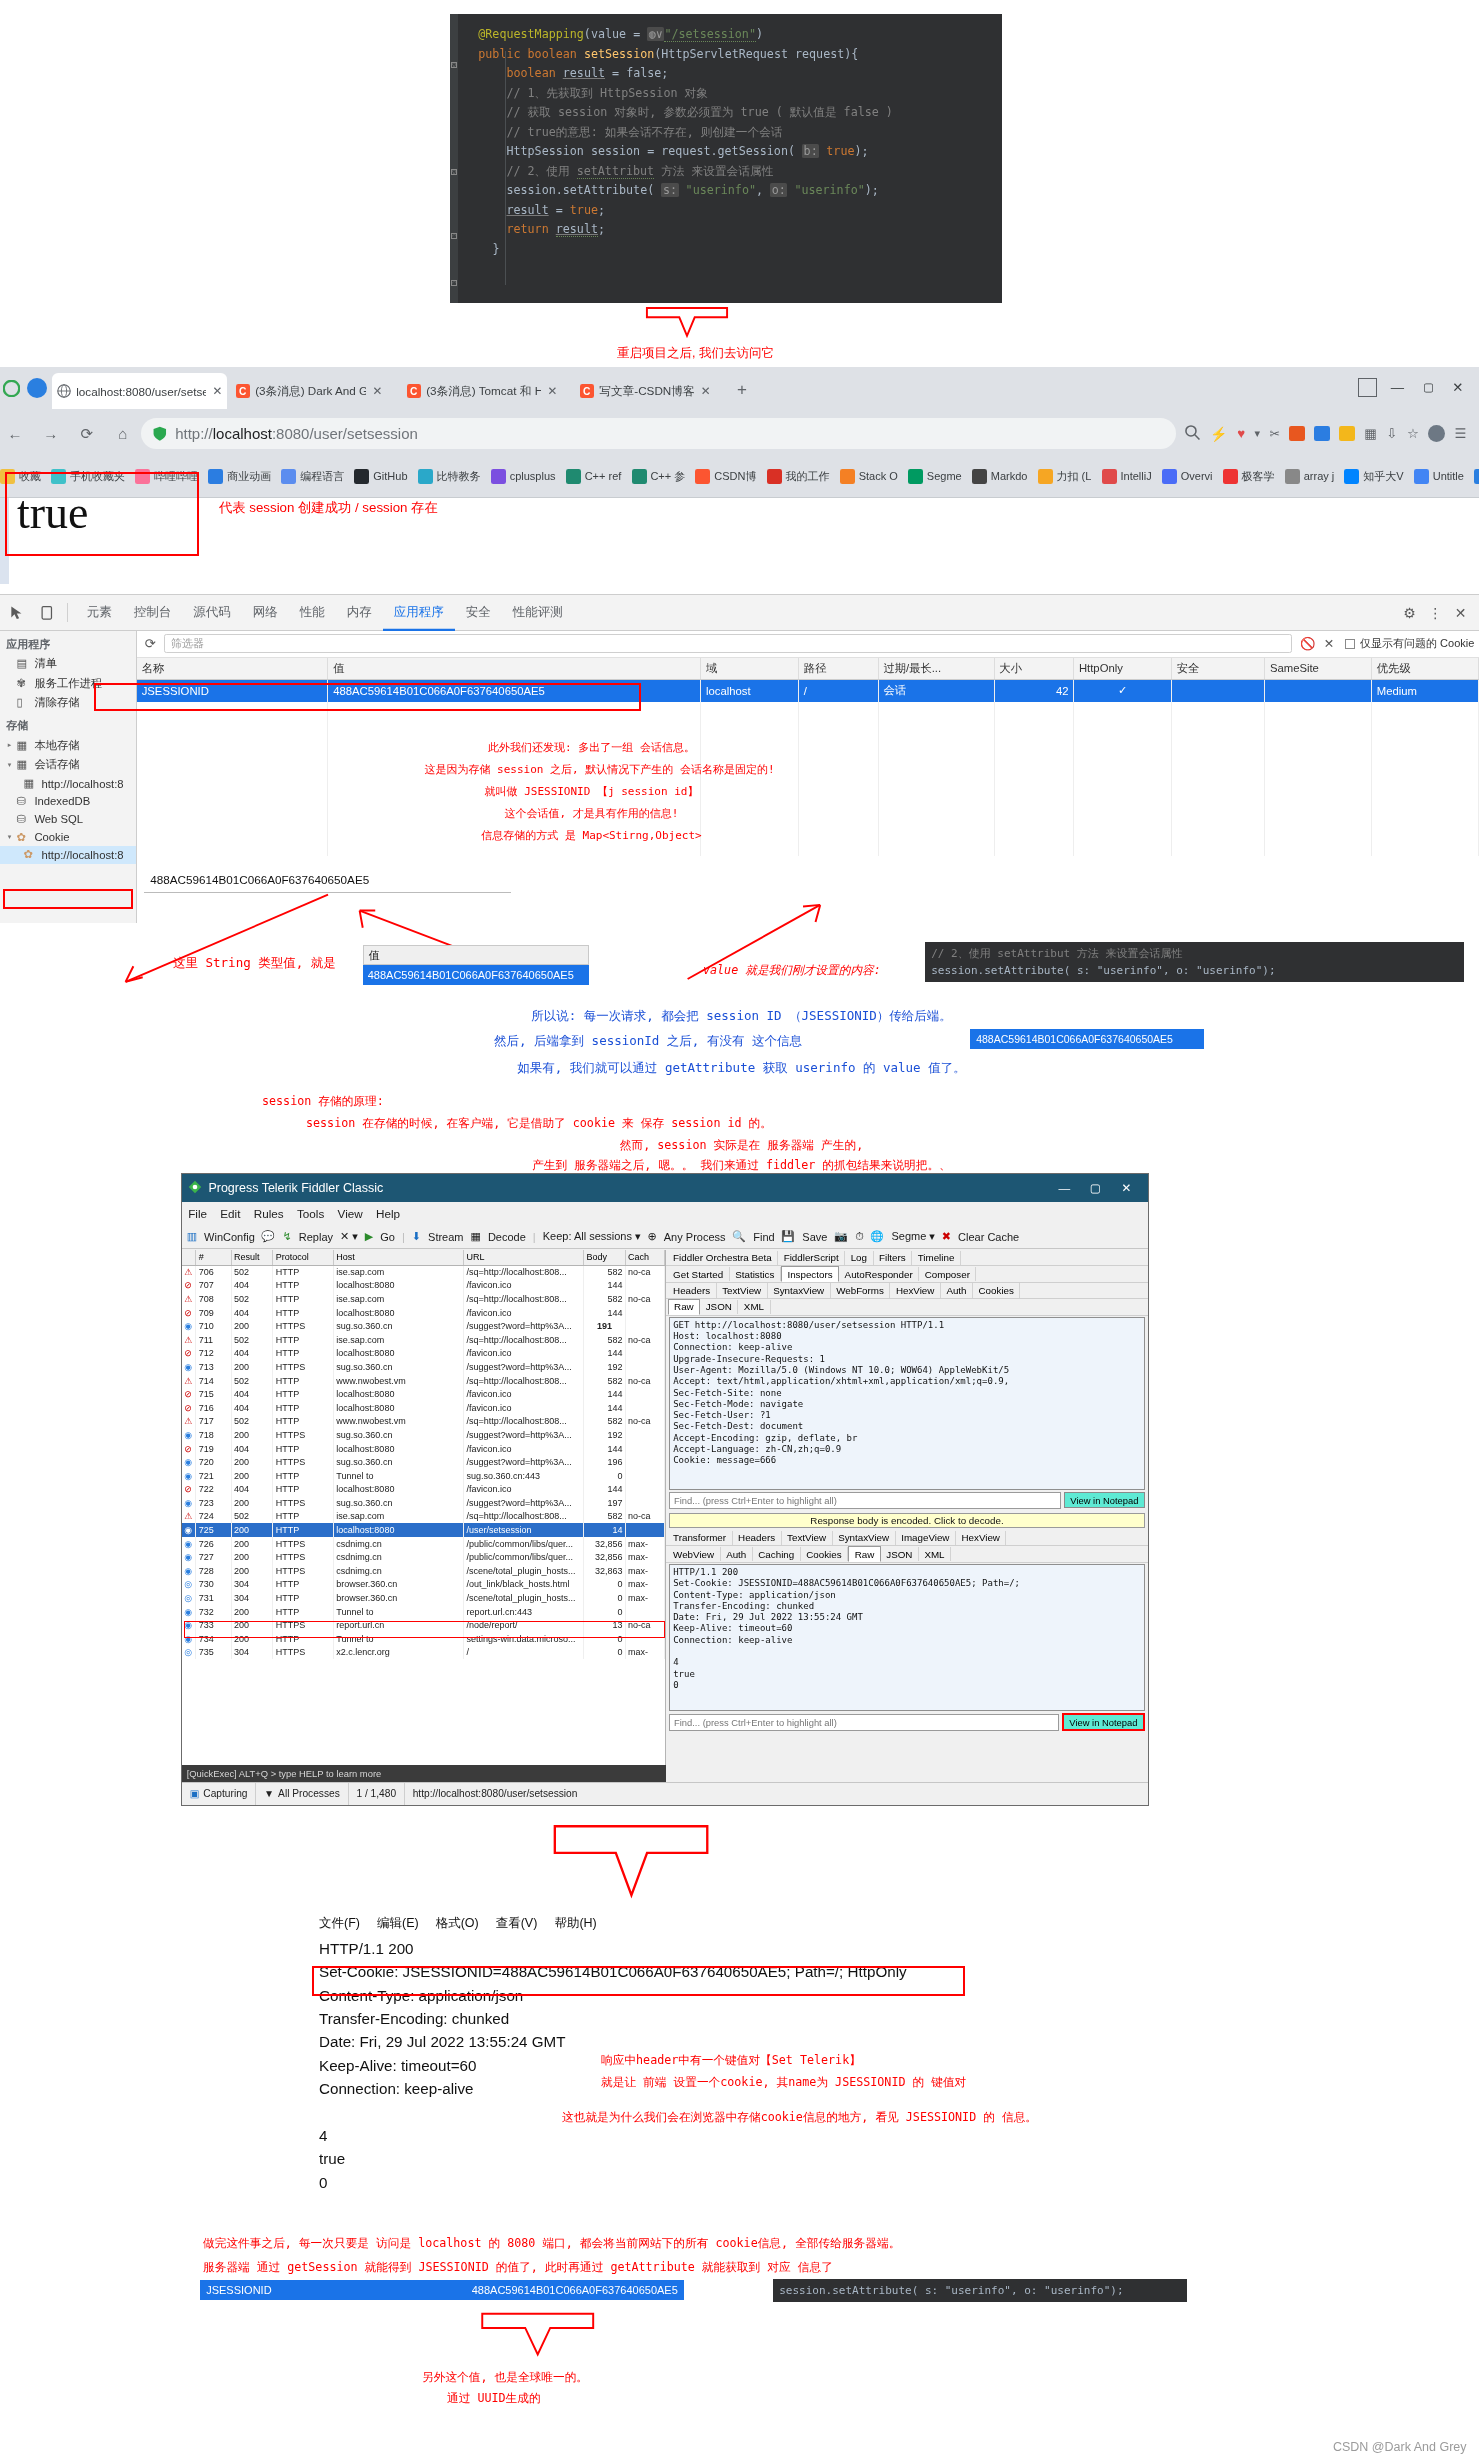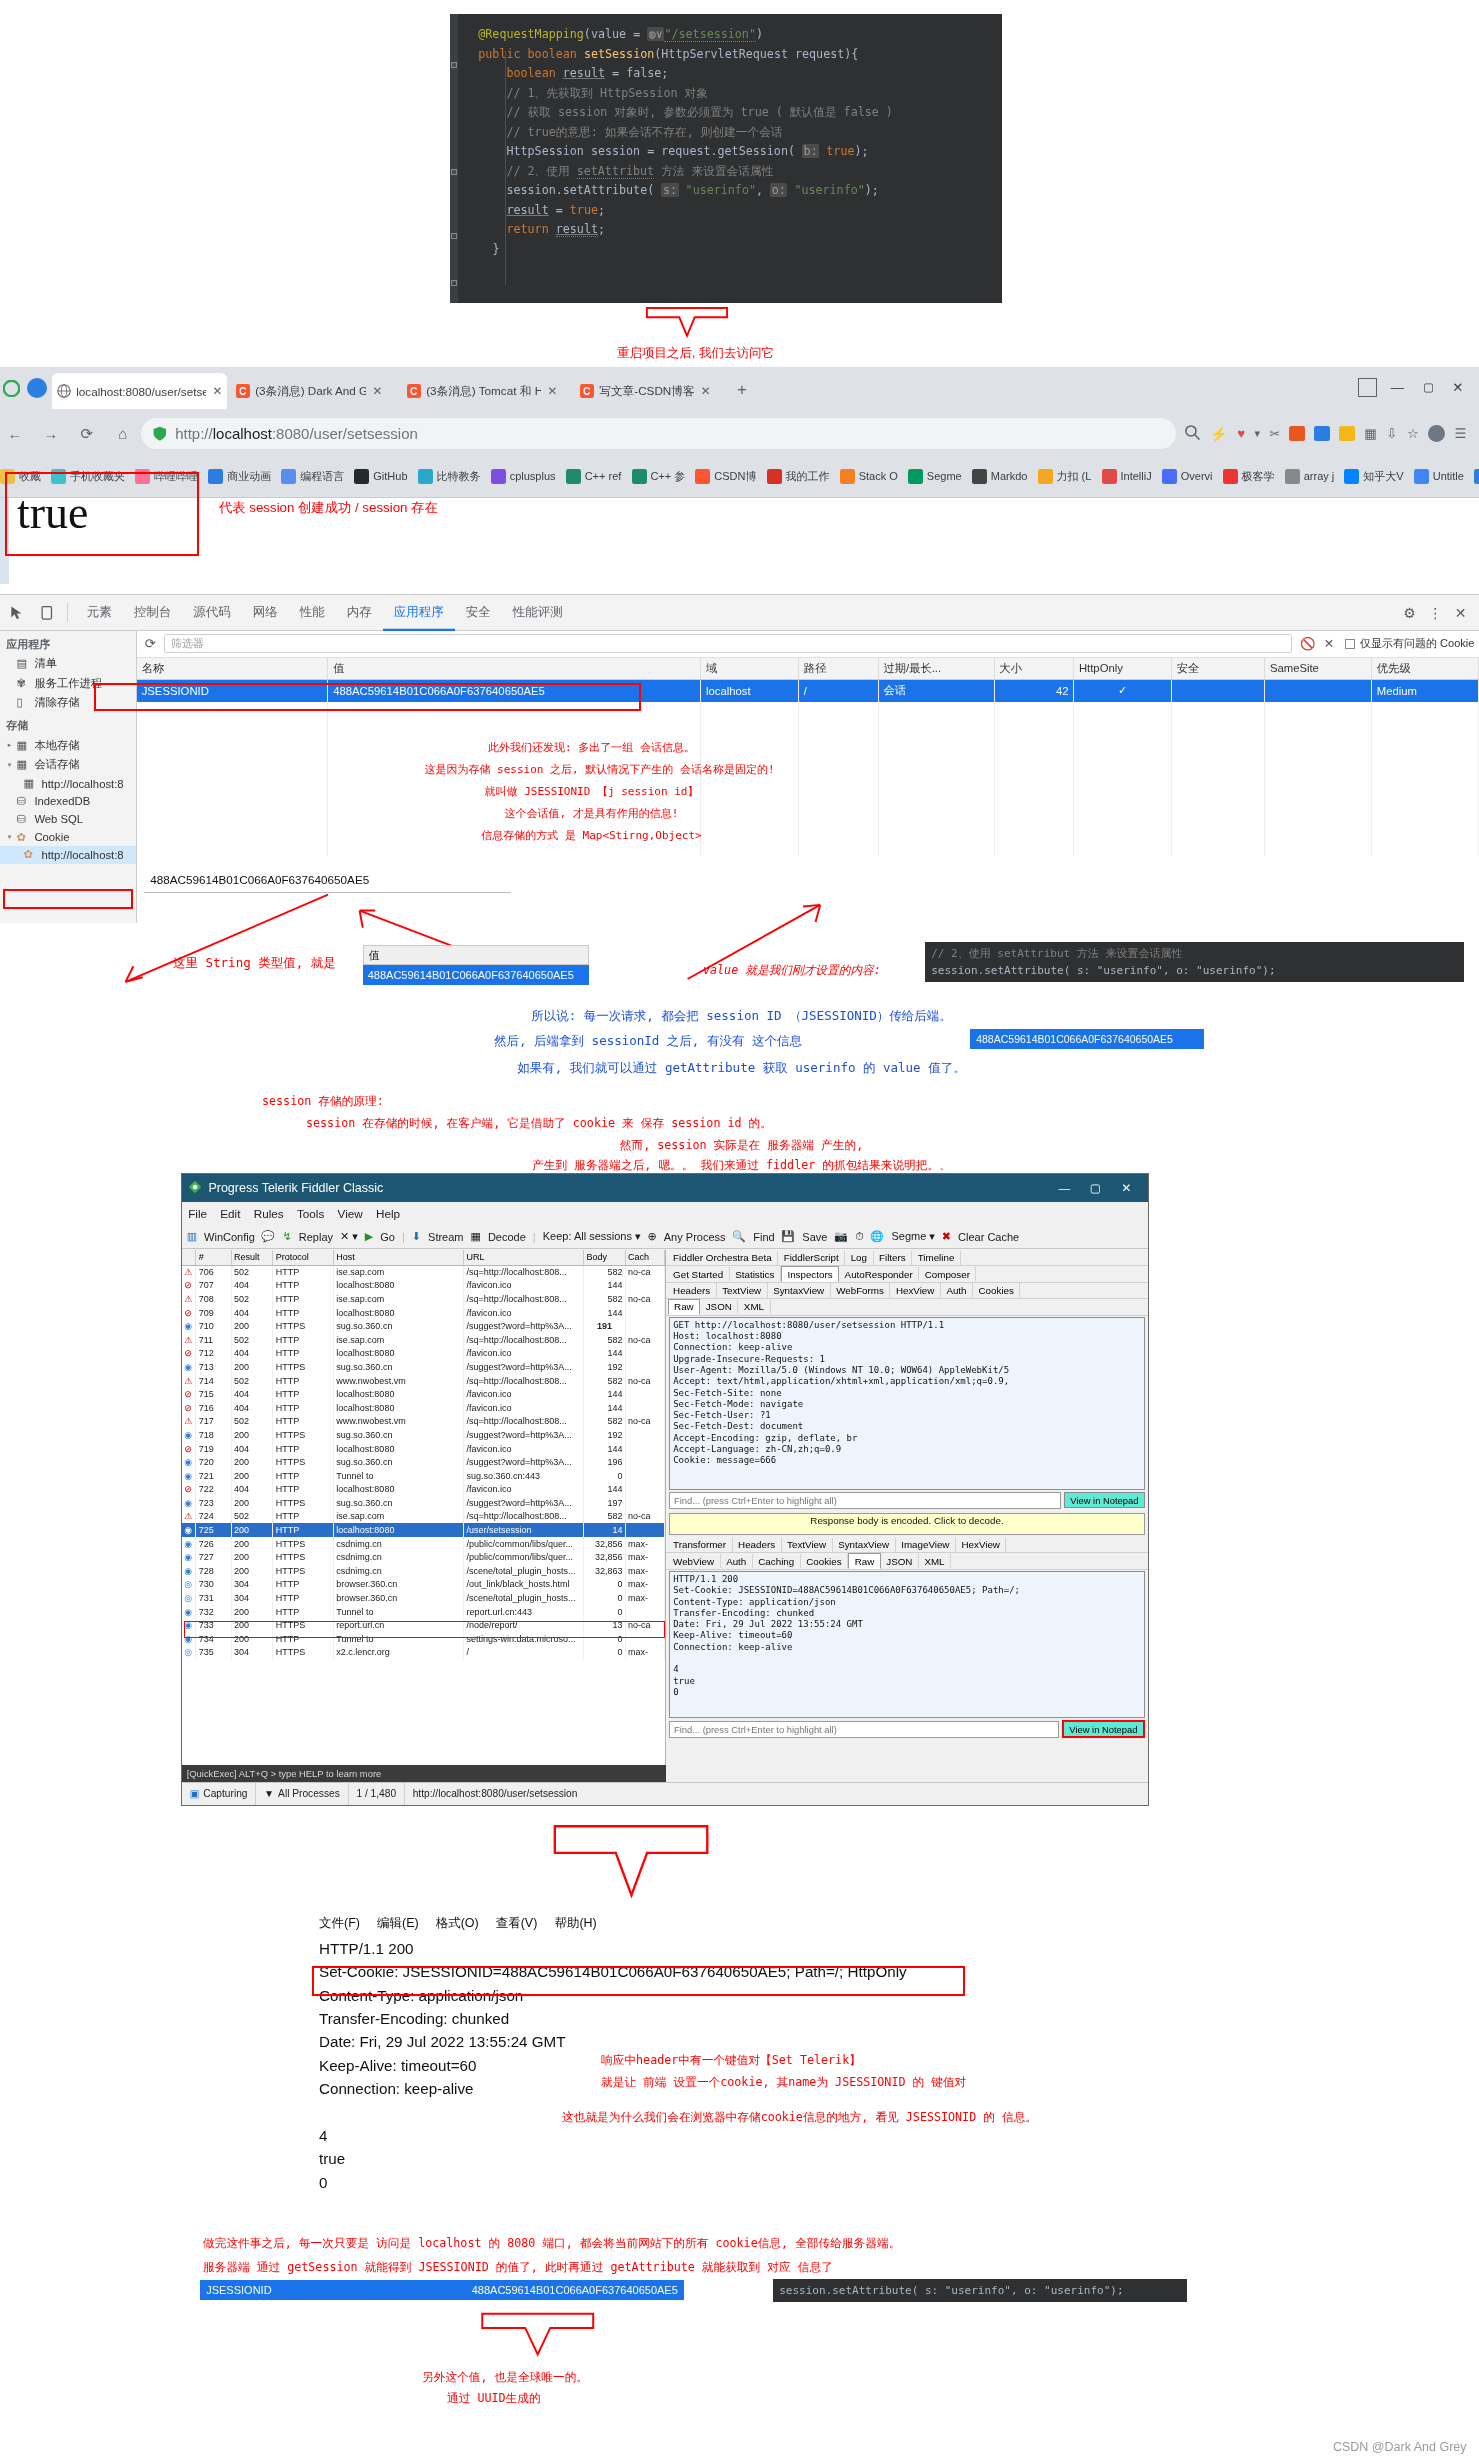--- a/index.html
+++ b/index.html
@@ -123,21 +123,21 @@
   .res200{ color:#222;} .res404{ color:#c00000;} .res304{color:#222;} .res502{color:#c00000;}
   #fd-right{ flex:1; position:relative; background:#f0f0f0;}
   .fd-tabrow{ display:flex; align-items:center; font-size:9.8px; height:16.4px; background:#f0f0f0; border-bottom:0.8px solid #cfcfcf; padding-left:1.6px; white-space:nowrap; overflow:hidden;}
   .fd-tabrow .t{ padding:1.6px 5.5px; border-right:0.8px solid #d3d3d3; display:flex; align-items:center; gap:3.1px;}
   .fd-tabrow .t.act{ background:#fff; border:0.8px solid #9a9a9a; border-bottom:0.8px solid #fff;}
   .fd-raw{ background:#eef4fb; border:0.8px solid #8f8f8f; font-family:"DejaVu Sans Mono", monospace; font-size:9px; line-height:11.3px; color:#111; padding:1.6px 3.1px; overflow:hidden; white-space:pre;}
   .fd-find{ height:17px; background:#fff; border:0.8px solid #9a9a9a; font-size:9.4px; color:#777; display:flex; align-items:center; padding:0 3.9px;}
   .fd-btn{ background:#5eead4; border:0.8px solid #8a8a8a; font-size:9.4px; padding:1.6px 5.5px; }
   #fd-statusbar{ position:absolute; left:0; right:0; bottom:0; height:23.4px; background:#f0f0f0; border-top:0.8px solid #c6c6c6; display:flex; align-items:center; font-size:10.2px; color:#222;}
   #fd-statusbar .seg{ padding:0 7.8px; border-right:0.8px solid #cfcfcf; height:100%; display:flex; align-items:center;}
-  .decodebar{ background:#ffffcc; border:0.8px solid #9a9a9a; text-align:center; font-size:9.8px; color:#111; height:22px; line-height:13.3px;}
+  .decodebar{ background:#ffffcc; border:0.8px solid #9a9a9a; text-align:center; font-size:9.8px; color:#111; height:15px; line-height:13.3px;}
   #fd-hintbar{ position:absolute; left:0; bottom:23.4px; width:484px; height:17px; background:#3b3b3b; color:#d6d6d6; font-size:9.4px; display:flex; align-items:center; padding-left:4.7px;margin-top:24px;}
 
   
   #notepad{ left:319px; top:1915px; width:640px; height:258px; background:#fff;}
   #np-menu{ font-size:12.5px; color:#111; display:flex; gap:17px; }
   .np-line{ font-size:15.2px; color:#111; line-height:23.4px; white-space:pre;}
   #np-redbox{ left:312px; top:1966px; width:653px; height:30px;}
 
   
   .bluerow{ background:#1a73e8; color:#fff; font-size:11px; display:flex; align-items:center; padding:0 6.2px; height:20.3px; font-family:"Liberation Sans",sans-serif;}

